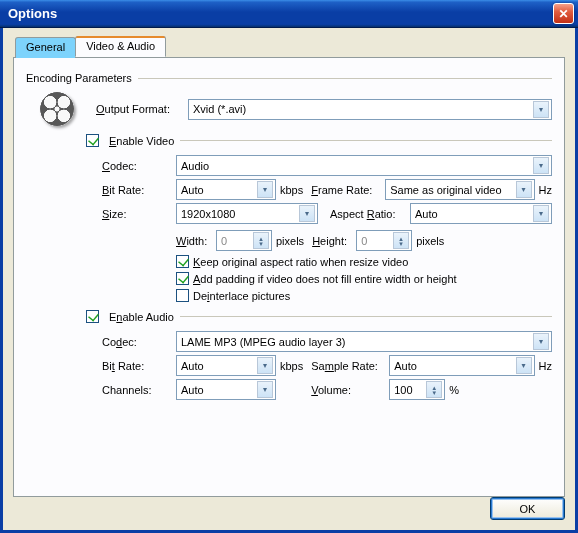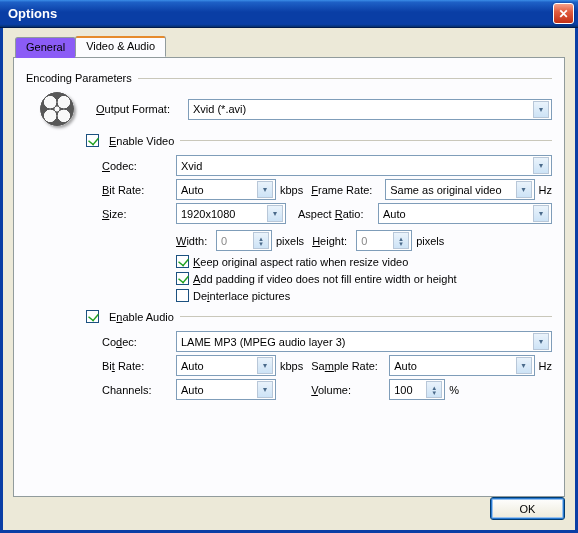--- a/index.html
+++ b/index.html
@@ -46,21 +46,21 @@
   }
   .tabstrip {
     display:flex;
     margin-left:2px;
     position: relative;
     z-index: 2;
   }
   .tab {
     border:1px solid #919b9c;
     border-bottom:none;
-    background:#8b5cf6;
+    background:#7dd3fc;
     padding: 3px 10px 3px 10px;
     border-radius: 3px 3px 0 0;
     margin-right:-1px;
     cursor:pointer;
     position:relative;
     top:1px;
   }
   .tab.active {
     background:#fcfcfe;
     border-bottom:1px solid #fcfcfe;
@@ -186,21 +186,21 @@
       <div class="inner-head">
         <span class="checkbox checked"></span>
         <span><span class="u">E</span>nable Video</span>
         <span class="line"></span>
       </div>
 
       <div class="indent-rows">
         <div class="row">
           <span class="lbl"><span class="u">C</span>odec:</span>
           <div class="select" style="flex:1">
-            <span>Xvid</span>
+            <span>Audio</span>
             <span class="arrow">▾</span>
           </div>
         </div>
 
         <div class="row">
           <span class="lbl"><span class="u">B</span>it Rate:</span>
           <div class="select" style="width:100px">
             <span>Auto</span>
             <span class="arrow">▾</span>
           </div>
@@ -208,21 +208,21 @@
           <span style="width:74px"><span class="u">F</span>rame Rate:</span>
           <div class="select" style="flex:1">
             <span>Same as original video</span>
             <span class="arrow">▾</span>
           </div>
           <span class="unit" style="margin-right:0">Hz</span>
         </div>
 
         <div class="row">
           <span class="lbl"><span class="u">S</span>ize:</span>
-          <div class="select" style="width:110px">
+          <div class="select" style="width:142px">
             <span>1920x1080</span>
             <span class="arrow">▾</span>
           </div>
           <span style="width:12px"></span>
           <span style="width:80px">Aspect <span class="u">R</span>atio:</span>
           <div class="select" style="flex:1">
             <span>Auto</span>
             <span class="arrow">▾</span>
           </div>
         </div>

